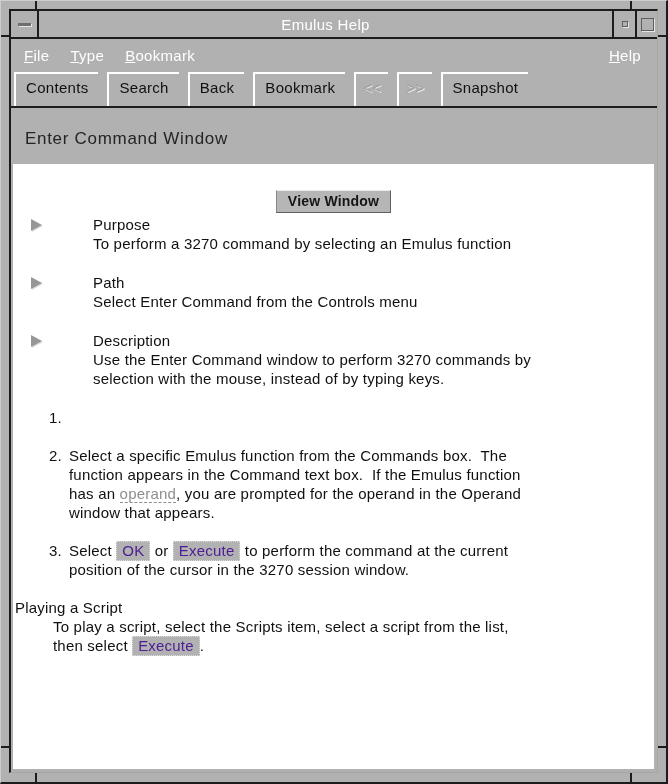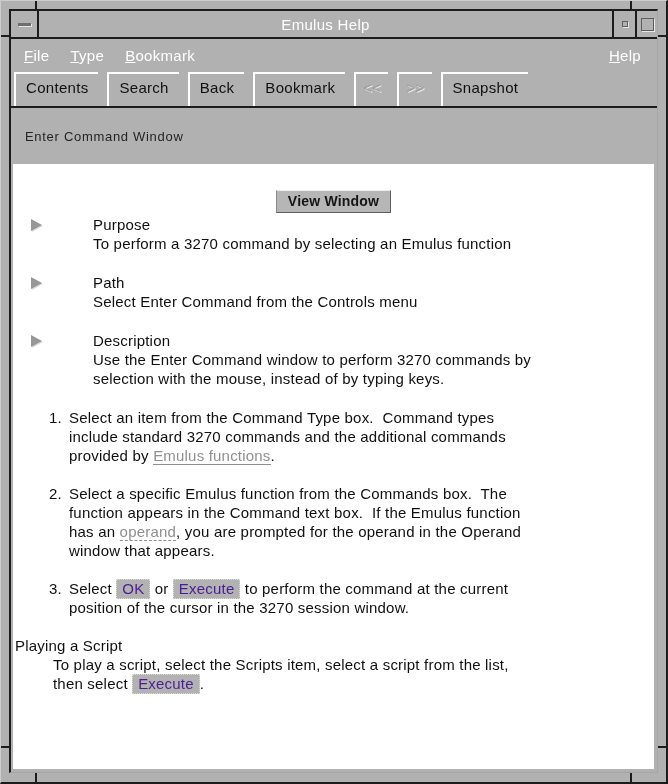--- a/index.html
+++ b/index.html
@@ -57,21 +57,21 @@
   .tool-btn{
     border-top:2px solid #ffffff;border-left:2px solid #ffffff;
     border-right:0;border-bottom:0;background:transparent;
     font-family:inherit;font-size:15px;color:#101010;letter-spacing:.3px;
     padding:5px 10px 10px;margin-right:9px;cursor:default;
   }
   .tool-btn.disabled{color:#9c9c9c;text-shadow:1px 1px 0 #ebebeb;padding-left:7px;padding-right:7px;}
 
   
   .heading{flex:0 0 56px;box-sizing:border-box;padding:21px 0 0 14px;
-    font-size:13px;letter-spacing:.7px;color:#242424;}
+    font-size:17px;letter-spacing:.7px;color:#242424;}
 
   
   .panel{flex:1;background:#ffffff;margin:0 3px 3px 2px;overflow:hidden;
     padding-top:26px;font-size:15px;line-height:19px;letter-spacing:.2px;color:#101010;}
   .vw-row{text-align:center;margin:0 0 2px 0;}
   .vw-btn{
     font-family:inherit;font-size:14px;font-weight:bold;color:#151515;letter-spacing:.2px;
     background:#b6b6b6;padding:2px 11px 3px;cursor:default;
     border:1px solid;border-color:#ebebeb #5f5f5f #5f5f5f #8a8a8a;
   }
@@ -165,23 +165,20 @@
           <div class="sec-title">Description</div>
           <div class="sec-text">Use the Enter Command window to perform 3270 commands by
 selection with the mouse, instead of by typing keys.</div>
         </div>
       </div>
 
       <div class="steps">
 
         <div class="step">
           <span class="step-num">1.</span>
-          <div class="step-text"><span>Select an item from the Command Type box.  Command types
-include standard 3270 commands and the additional commands
-provided by </span><a class="link-solid">Emulus functions</a><span>.</span></div>
         </div>
 
         <div class="step">
           <span class="step-num">2.</span>
           <div class="step-text"><span>Select a specific Emulus function from the Commands box.  The
 function appears in the Command text box.  If the Emulus function
 has an </span><a class="link-dashed">operand</a><span>, you are prompted for the operand in the Operand
 window that appears.</span></div>
         </div>
 

